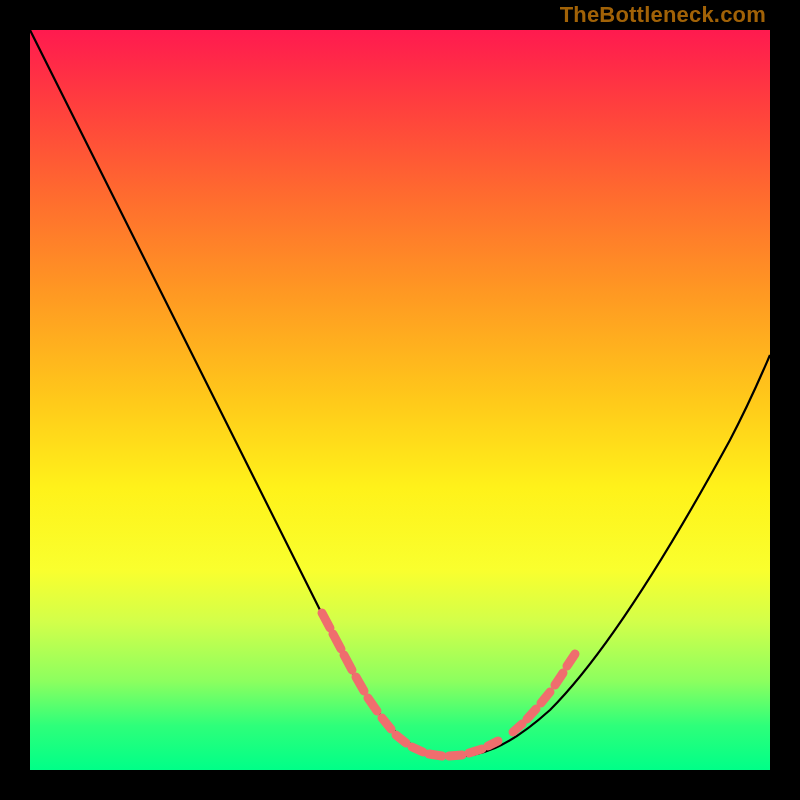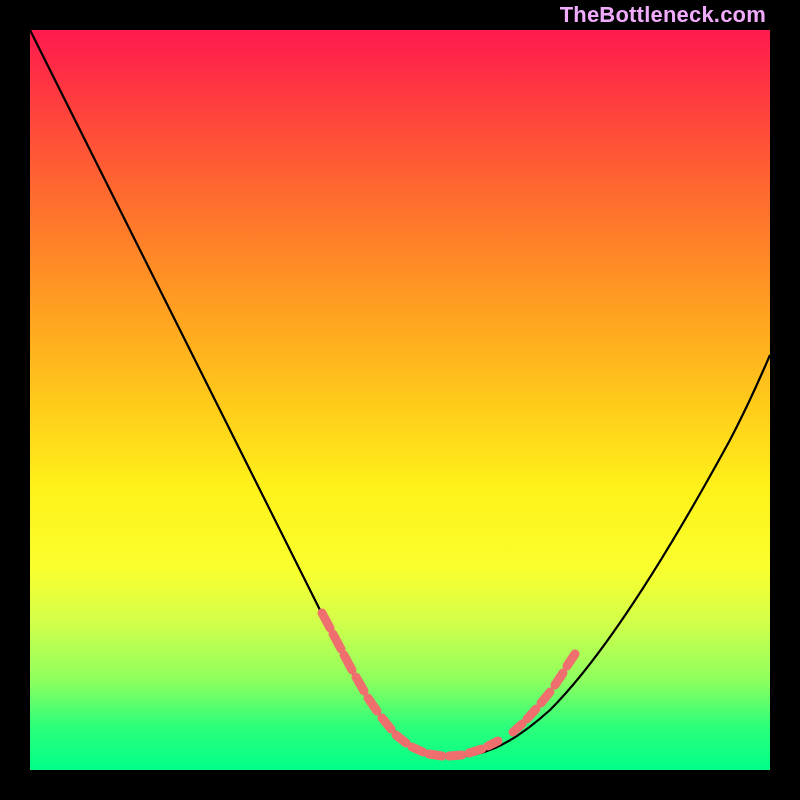--- a/index.html
+++ b/index.html
@@ -34,21 +34,21 @@
       #d2ff4a 80%,
       #8cff5f 88%,
       #2eff7a 94%,
       #00ff88 100%
     );
   }
   .watermark {
     position: absolute;
     top: 2px;
     right: 34px;
-    color: #f0abfc;
+    color: #a16207;
     font-size: 22px;
     font-weight: 600;
     letter-spacing: 0.2px;
   }
   svg.curve {
     position: absolute;
     inset: 0;
   }
 </style>
 </head>

